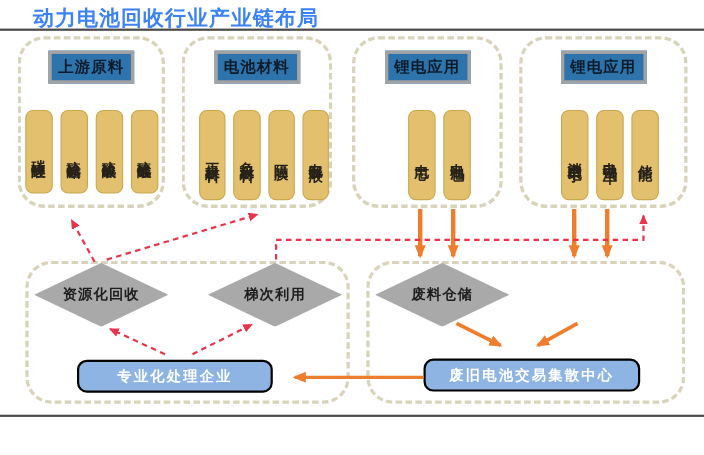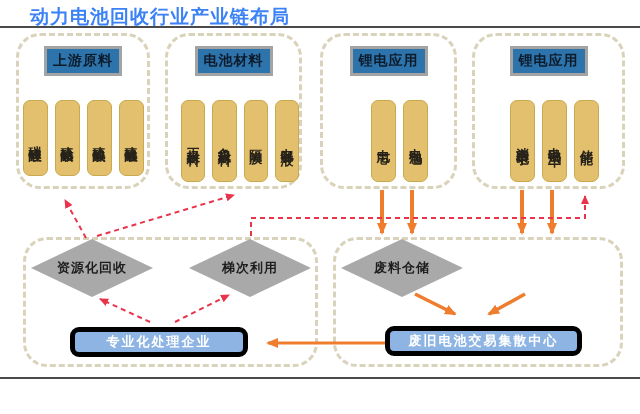--- a/index.html
+++ b/index.html
@@ -63,21 +63,21 @@
     display:flex;align-items:center;justify-content:center;
     font-size:13px;font-weight:bold;color:#1e1e1e;letter-spacing:1px;
   }
   .d1{left:31px;}
   .d2{left:189px;}
   .d3{left:341px;}
   .d4{left:484px;}
 
   .entity{
     position:absolute;height:30px;box-sizing:border-box;
-    background:#8db4e2;border:5px solid #000000;border-radius:9px;
+    background:#8db4e2;border:2px solid #000000;border-radius:9px;
     display:flex;align-items:center;justify-content:center;
     font-size:13px;font-weight:bold;color:#ffffff;letter-spacing:2px;
   }
   .e1{left:70px;top:327px;width:178px;}
   .e2{left:385px;top:326px;width:197px;}
 
   .source{
     position:absolute;left:30px;top:385px;font-size:15px;font-weight:bold;
     color:#17375e;letter-spacing:1px;
   }

